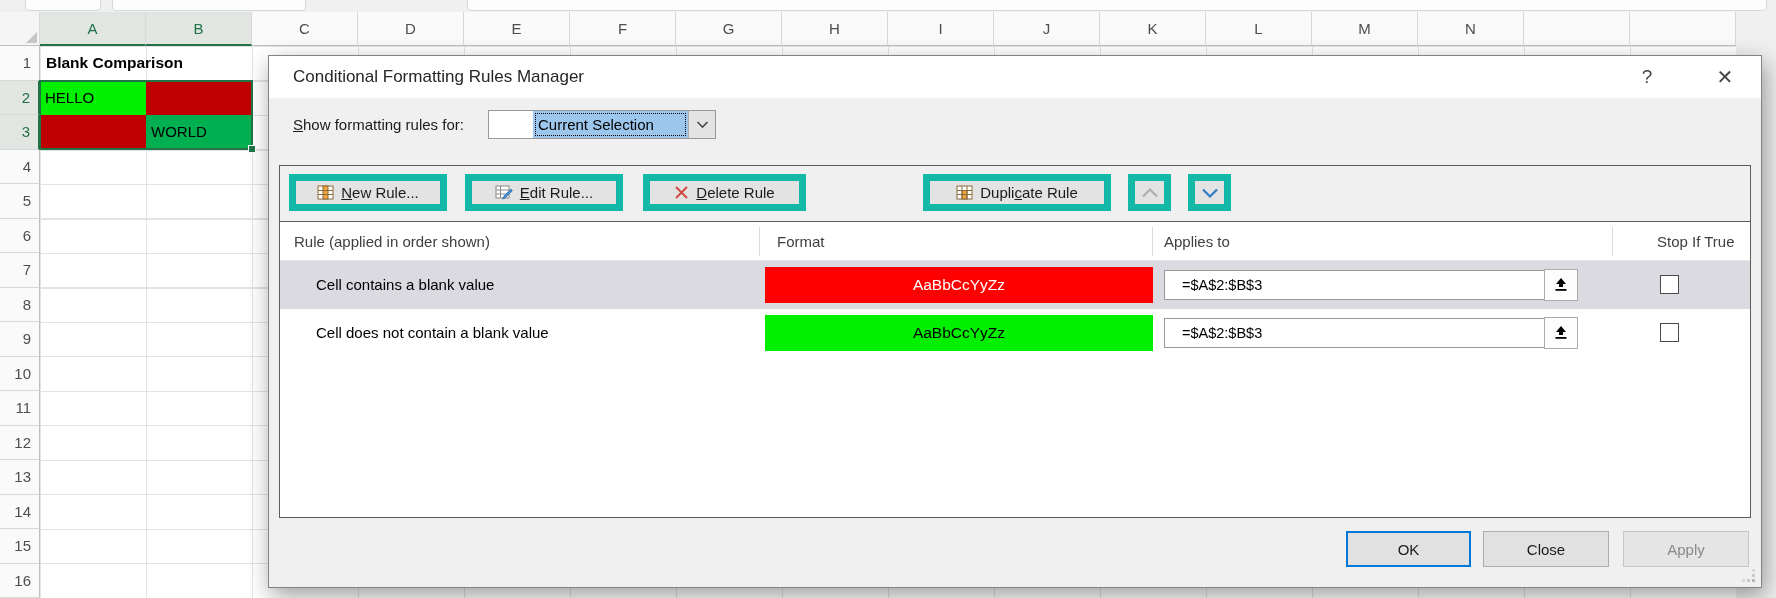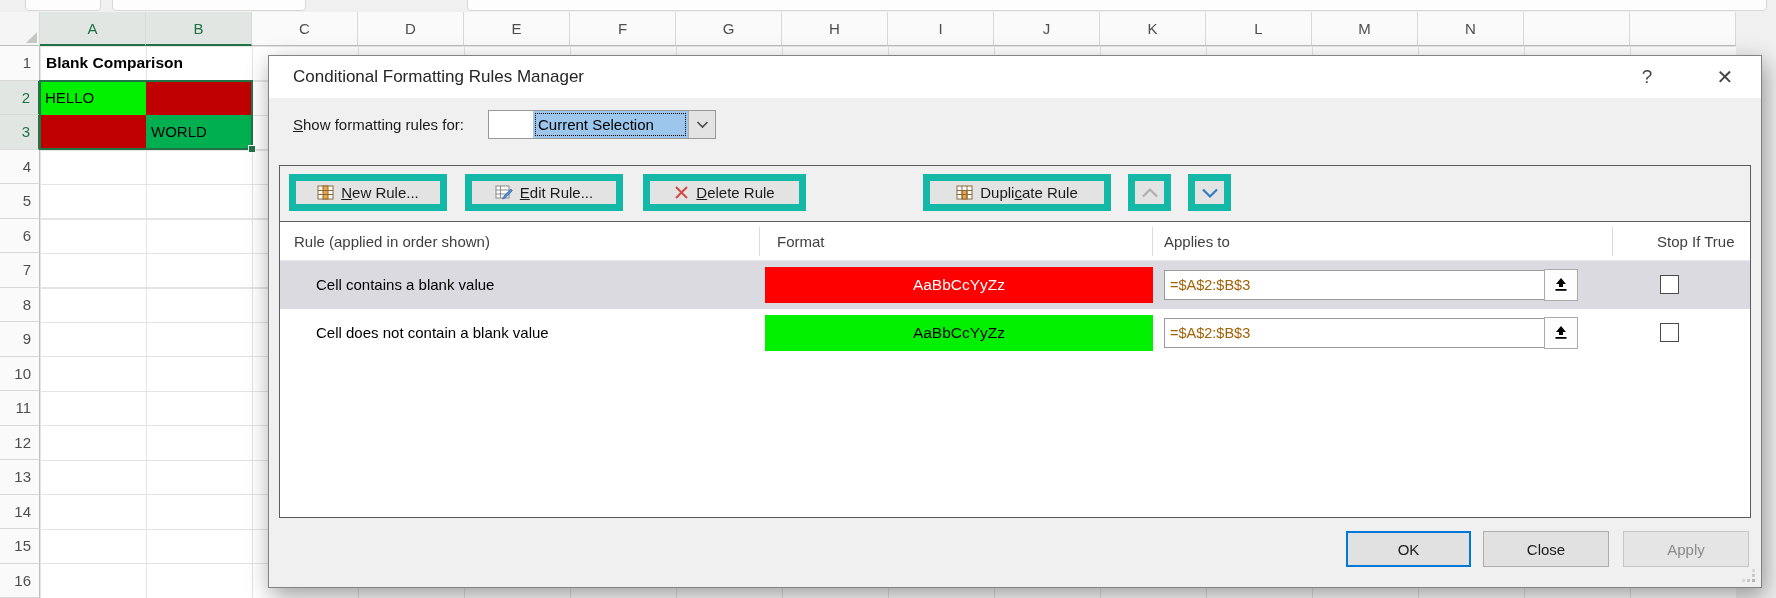--- a/index.html
+++ b/index.html
@@ -79,21 +79,21 @@
   .lh.rule { left:14px; } .lh.fmt { left:497px; } .lh.app { left:884px; } .lh.stop { left:1344px;margin-left:33px; }
   .hsep { position:absolute; top:5px; width:1px; height:29px; background:#DCDCDC; }
   .hsep.s1 { left:479px; } .hsep.s2 { left:872px; } .hsep.s3 { left:1332px; }
 
   .rules { position:absolute; left:0; top:95px; width:100%; bottom:0; background:#fff; overflow:hidden; }
   .rule-row { position:relative; width:100%; height:48px; background:#fff; }
   .rule-row.selected { background:#DADAE0; }
   .rule-name { position:absolute; left:36px; top:0; line-height:48px; font-size:15px; color:#000; }
   .swatch { position:absolute; left:485px; top:6px; width:388px; height:36px; text-align:center; line-height:36px; font-size:15.5px; }
   .rangebox { position:absolute; left:884px; top:9px; width:411px; height:30px; background:#fff; border:1px solid #9A9A9A;
-    font-size:14.5px; line-height:28px; padding-left:5px; color:#a16207; }
+    font-size:14.5px; line-height:28px; padding-left:17px; color:#000000; }
   .collapsebtn { position:absolute; left:1264px; top:8px; width:34px; height:32px; background:#FDFDFD; border:1px solid #ABABAB;
     display:flex; align-items:center; justify-content:center; }
   .cfchk { position:absolute; left:1380px; top:14px; width:19px; height:19px; background:#fff; border:1px solid #4A4A4A; }
 
   
   .fbtn { position:absolute; top:475px; height:36px; background:#E1E1E1; border:1px solid #ADADAD;
     font-size:15px; color:#1B1B1B; display:flex; align-items:center; justify-content:center; }
   .fbtn.ok    { left:1077px; width:125px; border:2px solid #0078D7; }
   .fbtn.close { left:1214px; width:126px; }
   .fbtn.apply { left:1354px; width:126px; color:#8A8A8A; border-color:#C6C6C6; background:#E5E5E5; }

